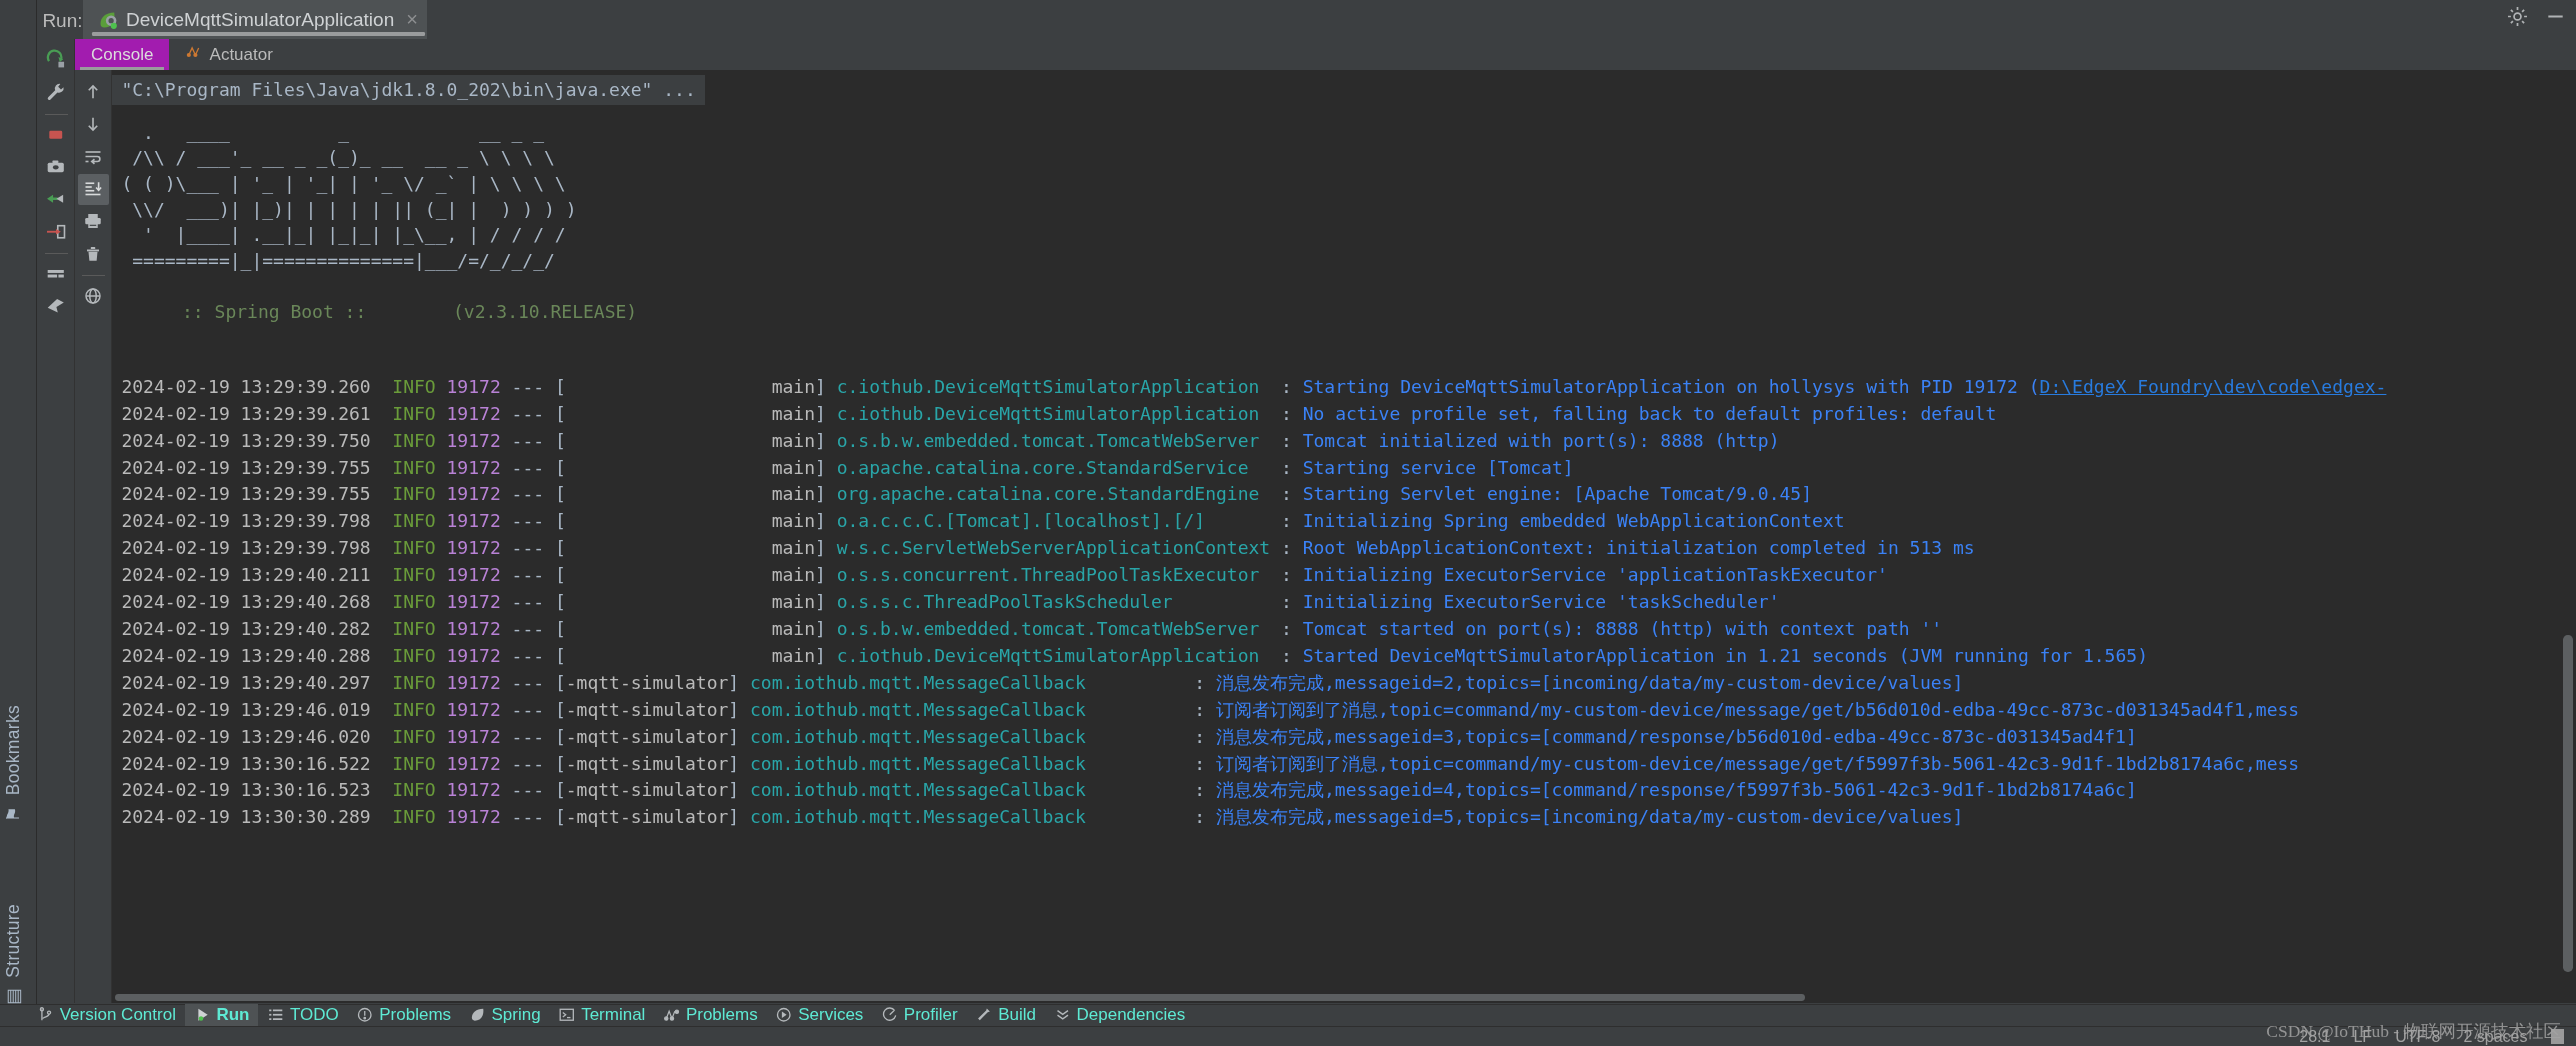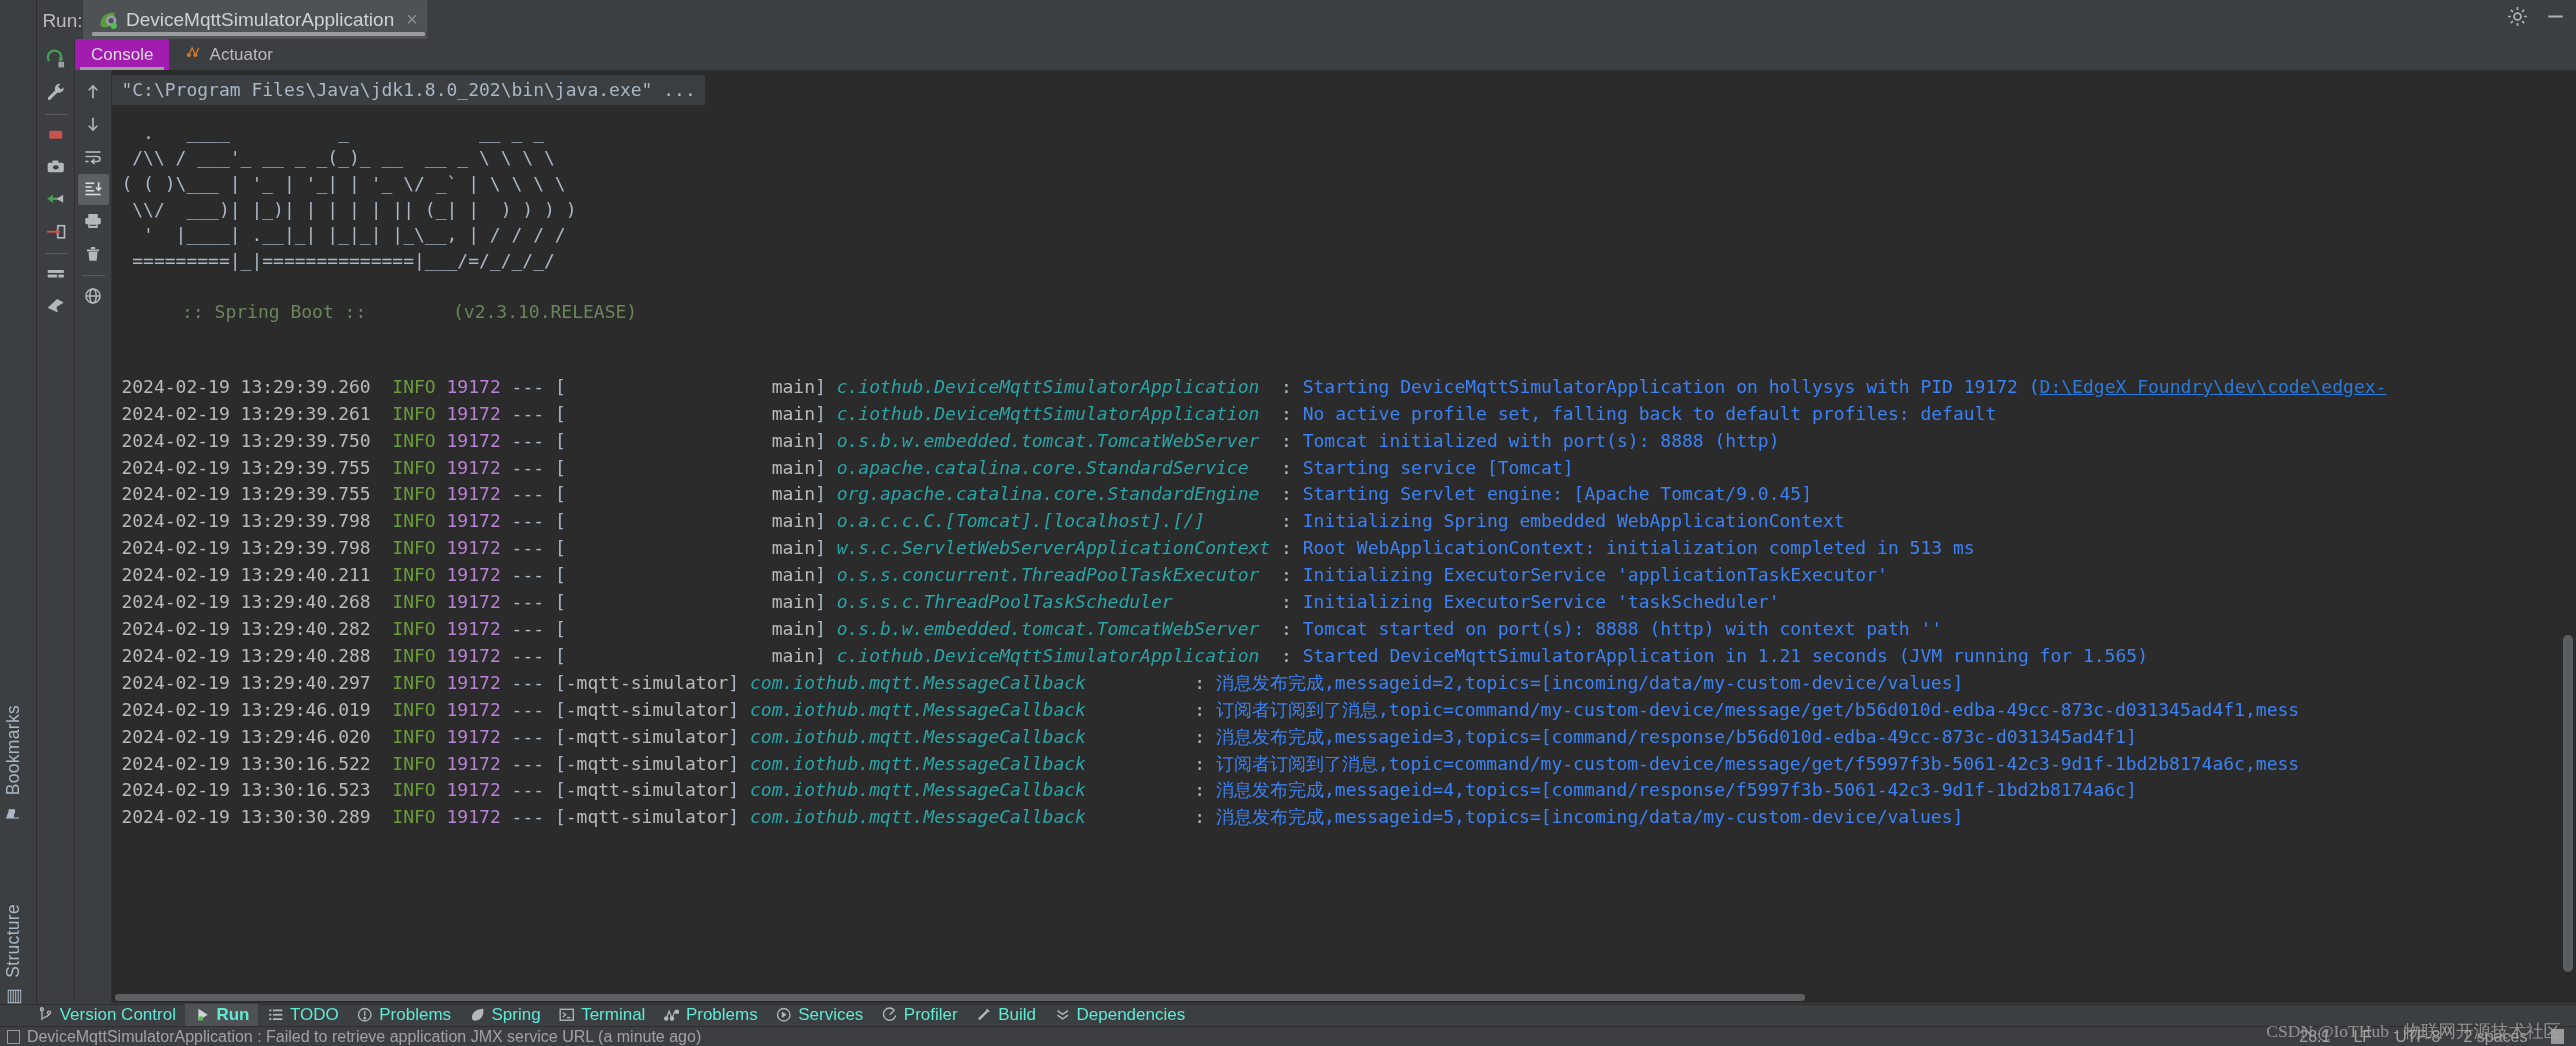--- a/index.html
+++ b/index.html
@@ -109,21 +109,21 @@
     font-family:"DejaVu Sans Mono", monospace;
     font-size:18px; line-height:1.495;
     white-space:pre; padding-left:9.4px;
     color:#a9b7c6;
   }
   .ts{ color:#bababa; }
   .lvl{ color:#6a9c3a; }
   .pid{ color:#b982d6; }
   .dash{ color:#a9b7c6; }
   .thr{ color:#bababa; }
-  .lgr{ color:#29a5a8;font-style:italic; }
+  .lgr{ color:#29a5a8; }
   .msg{ color:#3b82f6; }
   .lnk{ color:#287bde; text-decoration:underline; }
   
   #hscroll{
     position:absolute; left:0; bottom:0; height:10.8px; width:100%;
     background:#2b2b2b;
   }
   #hscroll-thumb{
     position:absolute; left:2.7px; bottom:2px; height:7.4px; width:1690px;
     background:#5c5f61; border-radius:3.4px;
@@ -478,24 +478,20 @@
         <svg width="17.5" height="17.5" viewBox="0 0 16 16" fill="none" stroke="#b4b8bb" stroke-width="1.3">
           <path d="M3.2 4.2 L8 7.6 L12.8 4.2"></path>
           <path d="M3.2 8.4 L8 11.8 L12.8 8.4"></path>
         </svg>
       </span>
       <span>Dependencies</span>
     </div>
   </div>
 
 <div id="status-bar">
-  <div id="status-left">
-    <span class="sq"></span>
-    <span>DeviceMqttSimulatorApplication : Failed to retrieve application JMX service URL (a minute ago)</span>
-  </div>
   <div id="status-right">
     <span>28:1</span>
     <span>LF</span>
     <span>UTF-8</span>
     <span>2 spaces</span>
     <span style="display:inline-block;width:13.5px;height:15px;background:#9a9a9a;"></span>
   </div>
 </div>
 
 <div id="watermark">CSDN @IoTHub - 物联网开源技术社区</div>

